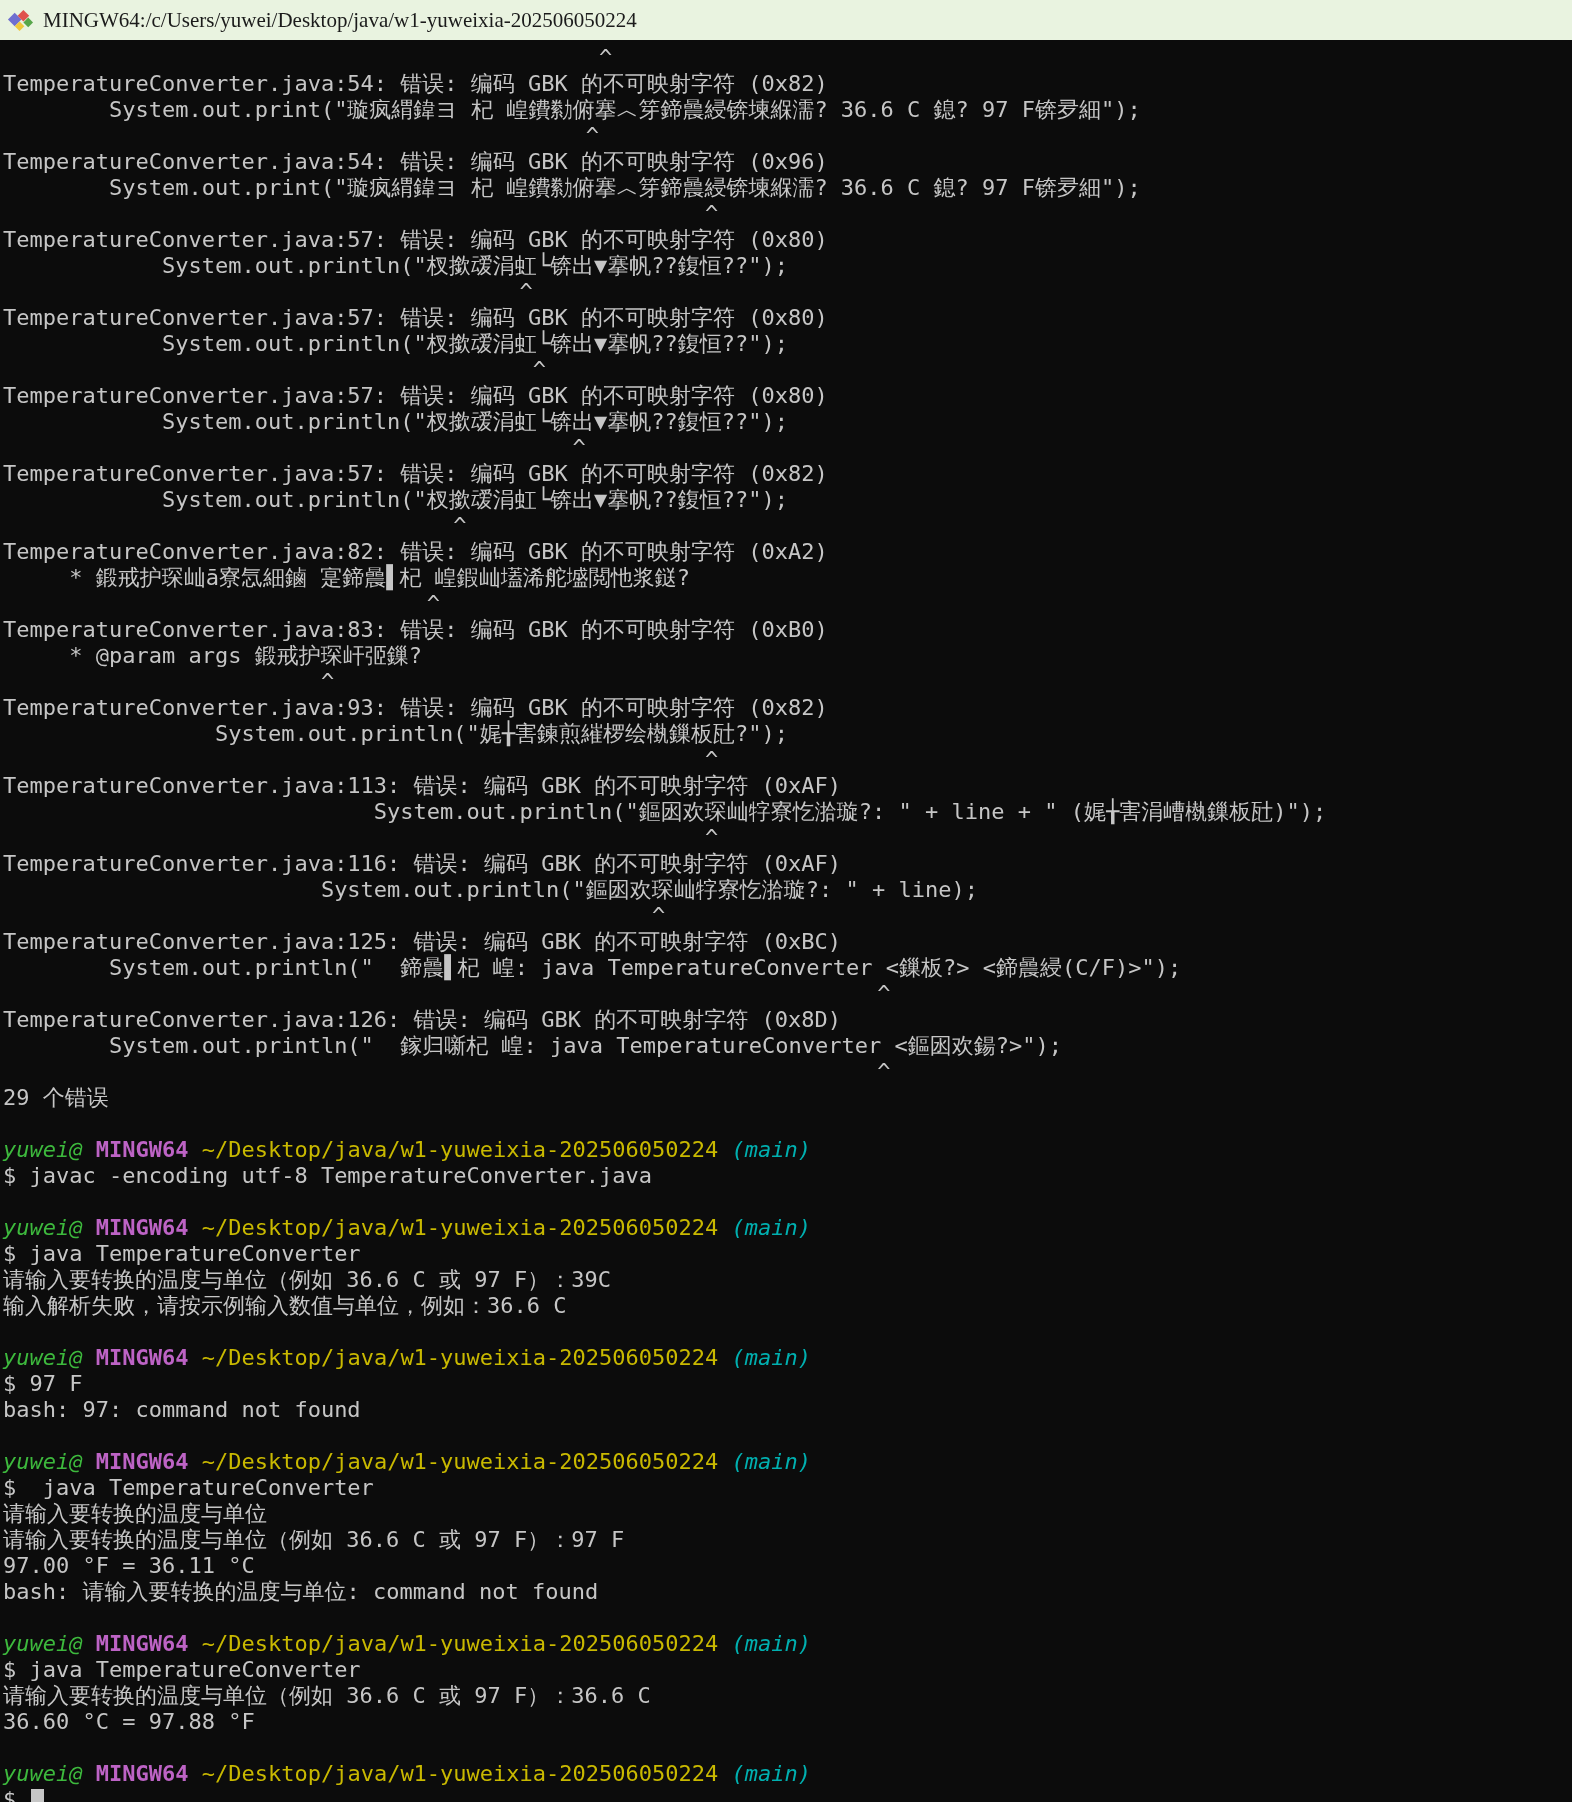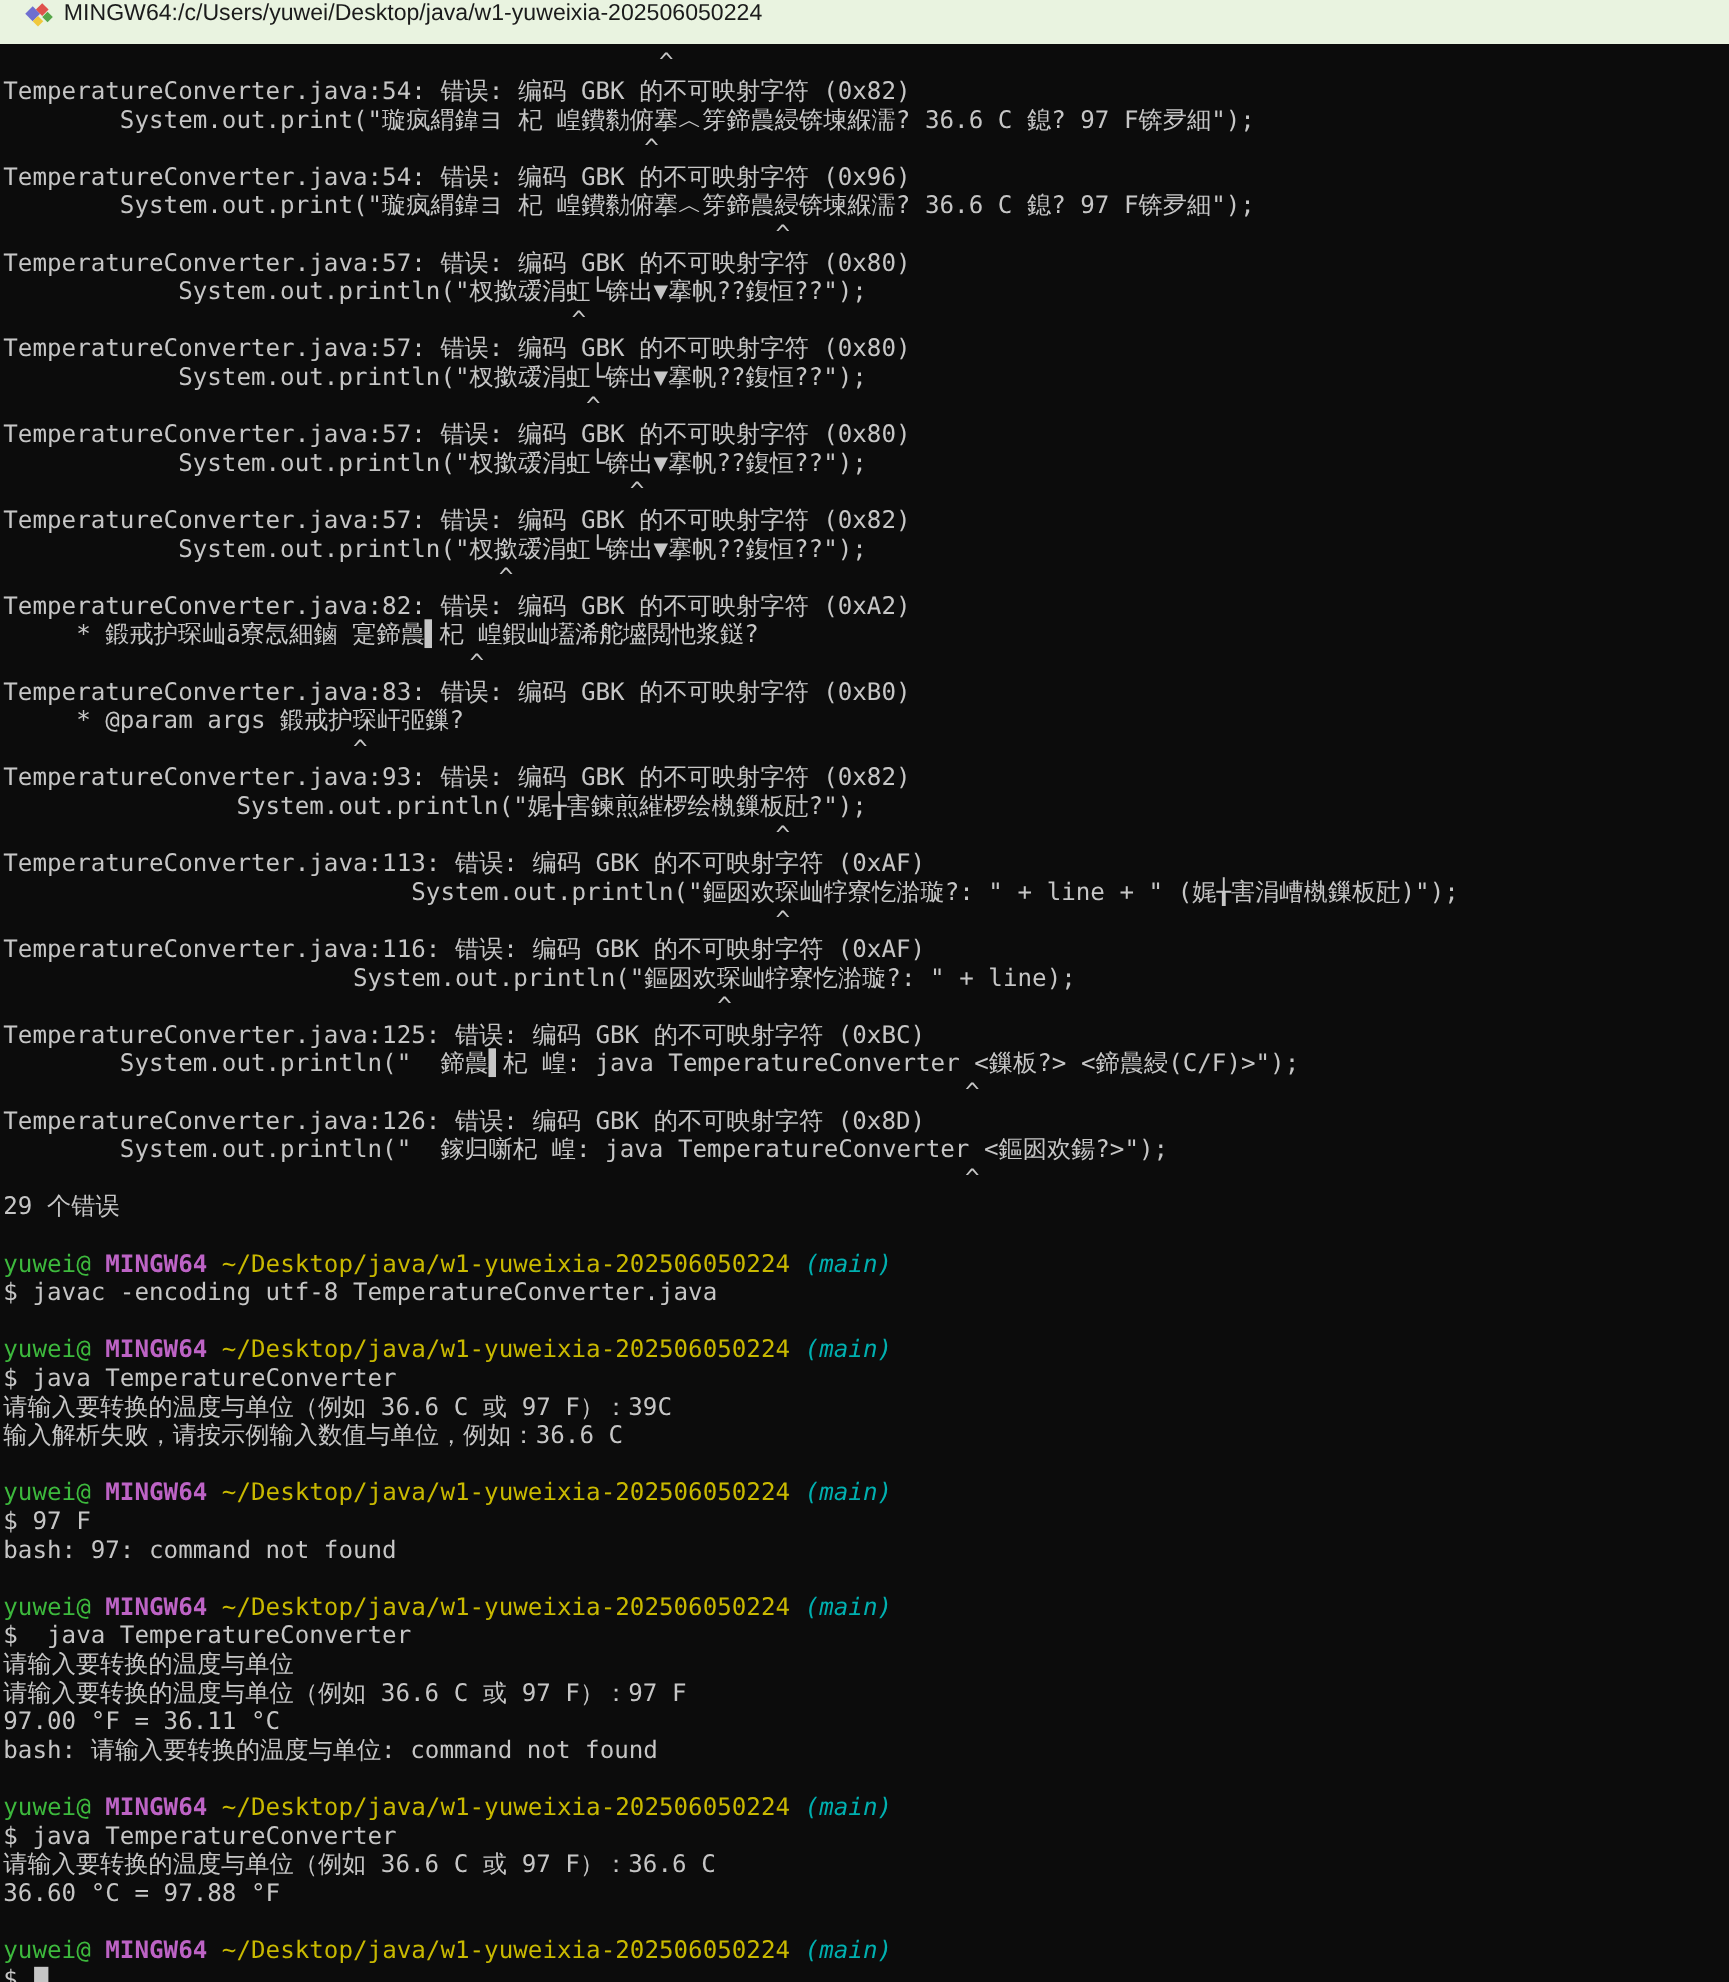--- a/index.html
+++ b/index.html
@@ -2,35 +2,35 @@
 <html style="--bg: #0c0c0c; --fg: #c6c6c6; --green: #3db93d; --magenta: #bd63c5; --yellow: #c9b900; --cyan: #00b0b0; --titlebar-bg: #e9f3e0; --titlebar-fg: #1b1b1b; --cursor: #c6c6c6;"><head>
 <meta charset="utf-8">
 <style>
   html,body{margin:0;padding:0;}
   body{
     width:1572px;height:1802px;overflow:hidden;
     background:var(--bg,#0c0c0c);
     font-family:"DejaVu Sans Mono",monospace;
   }
   .titlebar{
-    height:40px;display:flex;gap:9px;
+    height:40px;display:flex;align-items:center;gap:9px;
     background:var(--titlebar-bg,#e9f3e0);
     color:var(--titlebar-fg,#1b1b1b);
-    font-family:Liberation Sans, sans-serif;
-    font-size:21px;padding-left:22px;box-sizing:border-box;
+    font-family:Liberation Serif, serif;
+    font-size:21px;padding-left:7px;box-sizing:border-box;
   }
   .titlebar .app-icon{width:27px;height:27px;flex:0 0 auto;}
   .term{
     padding:5px 0 0 3px;
     font-size:22px;line-height:26px;
     color:var(--fg,#c6c6c6);
     white-space:pre;
   }
   .tline{height:26px;}
-  .c-green{color:var(--green,#3db93d);}
+  .c-green{color:var(--green,#3db93d);font-style:italic;}
   .c-magenta{color:var(--magenta,#bd63c5);font-weight:bold;}
   .c-yellow{color:var(--yellow,#c9b900);}
   .c-cyan{color:var(--cyan,#00b0b0);font-style:italic;}
   .cursor{
     display:inline-block;width:0.62em;height:24px;
     background:var(--cursor,#c6c6c6);vertical-align:middle;margin-left:1px;
   }
 </style>
 </head>
 <body>

